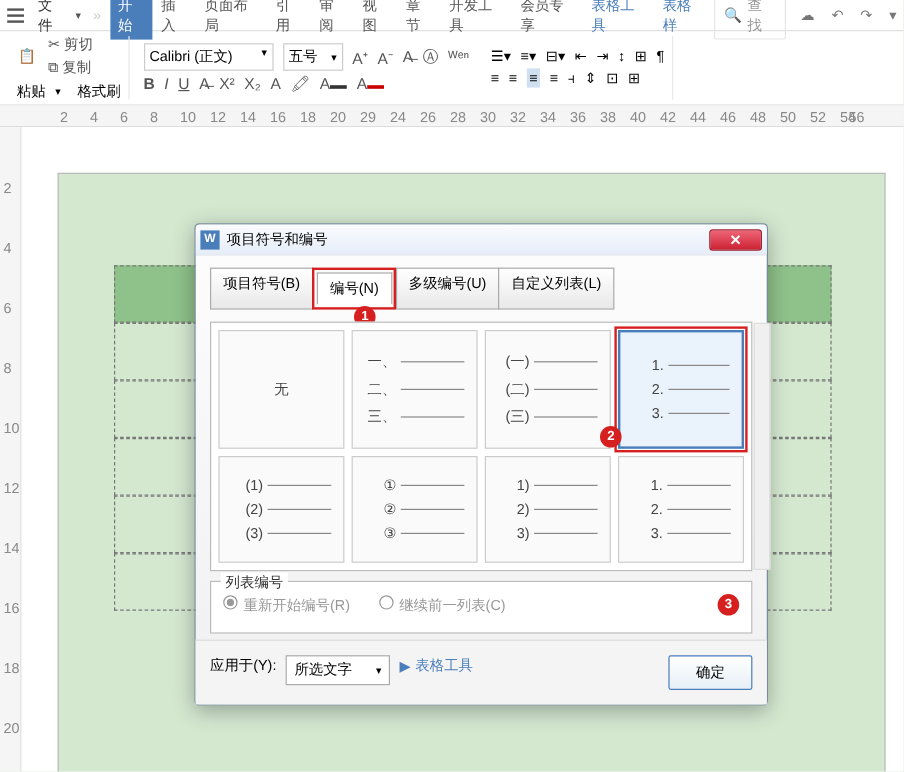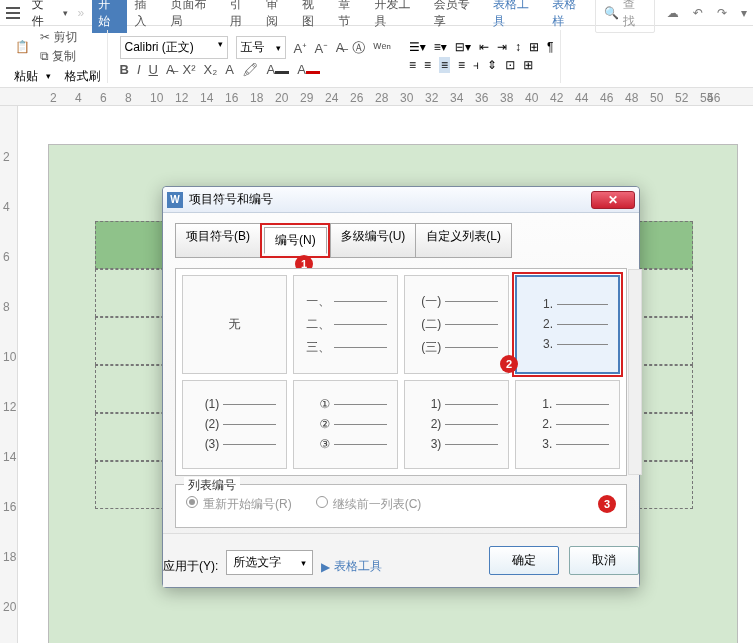--- a/index.html
+++ b/index.html
@@ -52,21 +52,21 @@
 .gline{display:flex;align-items:center;gap:4px;width:80%}
 .gline .num{width:26px;text-align:right}
 .gline .ln{flex:1;height:1px;border-top:1px solid #888}
 .listnum-frame{border:1px solid #bbb;margin-top:8px;padding:10px 10px 14px;position:relative;background:#fff}
 .listnum-frame .legend{position:absolute;top:-8px;left:8px;background:#fff;padding:0 4px;color:#333}
 .radios{display:flex;gap:24px;align-items:center;color:#999}
 .radio{display:flex;align-items:flex-start;gap:5px}
 .radio .dot{width:12px;height:12px;border:1px solid #999;border-radius:50%;display:flex;align-items:center;justify-content:center}
 .radio .dot.inner::after{content:"";width:6px;height:6px;background:#999;border-radius:50%}
 .custbtn{margin-left:auto;padding:4px 10px;border:1px solid #999;background:linear-gradient(#fff,#eaeaea)}
-.dlg-foot{display:flex;align-items:flex-end;gap:8px;padding:12px 0;border-top:1px solid #ddd;position:absolute;bottom:0;left:0;right:0;background:#f4f4f4}
+.dlg-foot{display:flex;align-items:flex-start;gap:8px;padding:12px 12px;border-top:1px solid #ddd;position:absolute;bottom:0;left:0;right:0;background:#f4f4f4}
 .applysel{border:1px solid #aaa;padding:3px 6px;background:#fff;display:flex;align-items:center;gap:20px}
 .tips{color:#4a7ebb;display:flex;align-items:center;gap:4px}
 .dlgbtn{padding:5px 22px;border:1px solid #8aa;background:linear-gradient(#fff,#e6f0f7);border-radius:2px}
 .dlgbtn.primary{border:1px solid #4a7ebb}
 .scrollbar-v{position:absolute;right:-16px;top:0;width:14px;height:100%;background:#f0f0f0;border:1px solid #ddd}
 .underline{text-decoration:underline}
 .watermark{position:absolute;left:240px;top:260px;font-size:56px;color:rgba(255,255,255,.35);font-weight:bold;letter-spacing:4px;z-index:0;pointer-events:none}
 .aapreview{border:1px solid #ccc;padding:4px 6px;font-family:serif}
 </style>
 </head>
@@ -421,16 +421,15 @@
     <div class="applysel">
         <span>所选文字</span>
         <span style="font-size:9px">▾</span>
       </div>
     <div class="tips">
         <span>▶</span>
         <span>表格工具</span>
       </div>
     <div style="margin-left:auto;display:flex;gap:10px">
       <button class="dlgbtn primary">确定</button>
-      <button class="dlgbtn">取消</button>
     </div>
   </div>
 </div>
 
 </body></html>

